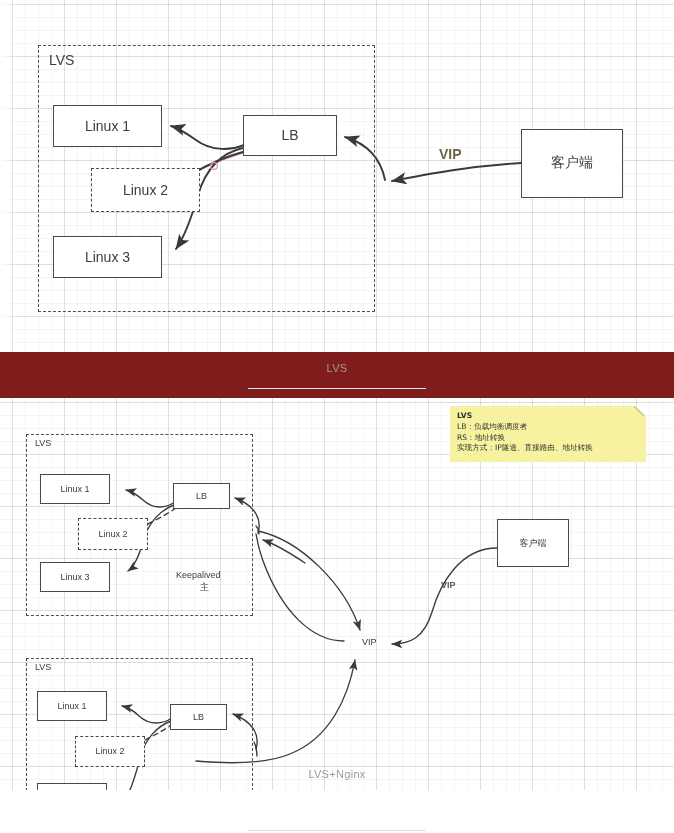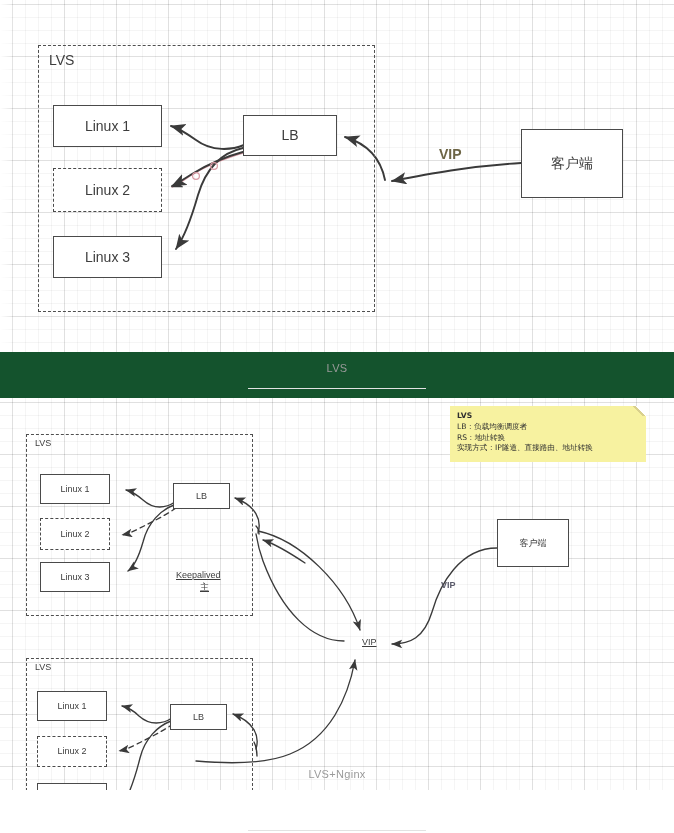--- a/index.html
+++ b/index.html
@@ -1,18 +1,18 @@
 <!DOCTYPE html>
 <html><head>
 <meta charset="utf-8">
 <style>
   html,body{margin:0;padding:0;background:#ffffff;}
   body{width:674px;height:833px;overflow:hidden;
        font-family:"Liberation Sans","DejaVu Sans",sans-serif;}
-  .page{position:relative;width:674px;height:690px;background:#14532d;}
+  .page{position:relative;width:674px;height:690px;background:#7f1d1d;}
 
   
   .panel{position:absolute;left:0;width:674px;background:#fff;overflow:hidden;}
   #panel-lvs{top:0;height:352px;}
   #panel-lvsnginx{top:398px;height:392px;}
 
   .grid{position:absolute;inset:0;
     background-image:
       linear-gradient(to right, rgba(0,0,0,.085) 1px, transparent 1px),
       linear-gradient(to bottom, rgba(0,0,0,.085) 1px, transparent 1px),
@@ -23,28 +23,28 @@
   }
   #panel-lvs .grid{ -webkit-mask-image:linear-gradient(to right,transparent 0,#000 14px,#000 100%);
                     mask-image:linear-gradient(to right,transparent 0,#000 14px,#000 100%);}
 
   .svglayer{position:absolute;inset:0;}
 
   
   .node{position:absolute;box-sizing:border-box;display:flex;
         align-items:center;justify-content:center;background:#fff;
         border:1.6px solid #4a4a4a;color:#3d3d3d;text-align:center;line-height:1.2;}
-  .node.dashed{border-style:dashed;border-width:1.6px;}
-  .node.cn{font-family:Liberation Sans, sans-serif;}
+  .node.dashed{border-style:dashed;border-width:1.6px;margin-left:38px;}
+  .node.cn{font-family:Liberation Serif, serif;}
 
   
   .group{position:absolute;box-sizing:border-box;border:1.7px dashed #4f4f4f;background:transparent;}
   .group-label{position:absolute;color:#3d3d3d;background:transparent;padding:0 2px;}
 
-  .floatlabel{position:absolute;color:#3d3d3d;white-space:nowrap;text-decoration:underline;}
+  .floatlabel{position:absolute;color:#3d3d3d;white-space:nowrap;}
   .viplabel{position:absolute;color:#6d6545;white-space:nowrap;font-weight:600;}
 
   
   .note{position:absolute;background:#f7f2a0;color:#2f2f2f;box-sizing:border-box;
         padding:5px 7px 6px 7px;line-height:1.42;font-family:"DejaVu Sans",sans-serif;}
   .note .fold{position:absolute;top:0;right:0;width:13px;height:10px;
         background:linear-gradient(225deg,#ffffff 0 46%,#d9d08d 46% 58%,#f7f2a0 58% 100%);}
   .note-title{font-weight:700;}
 
   

